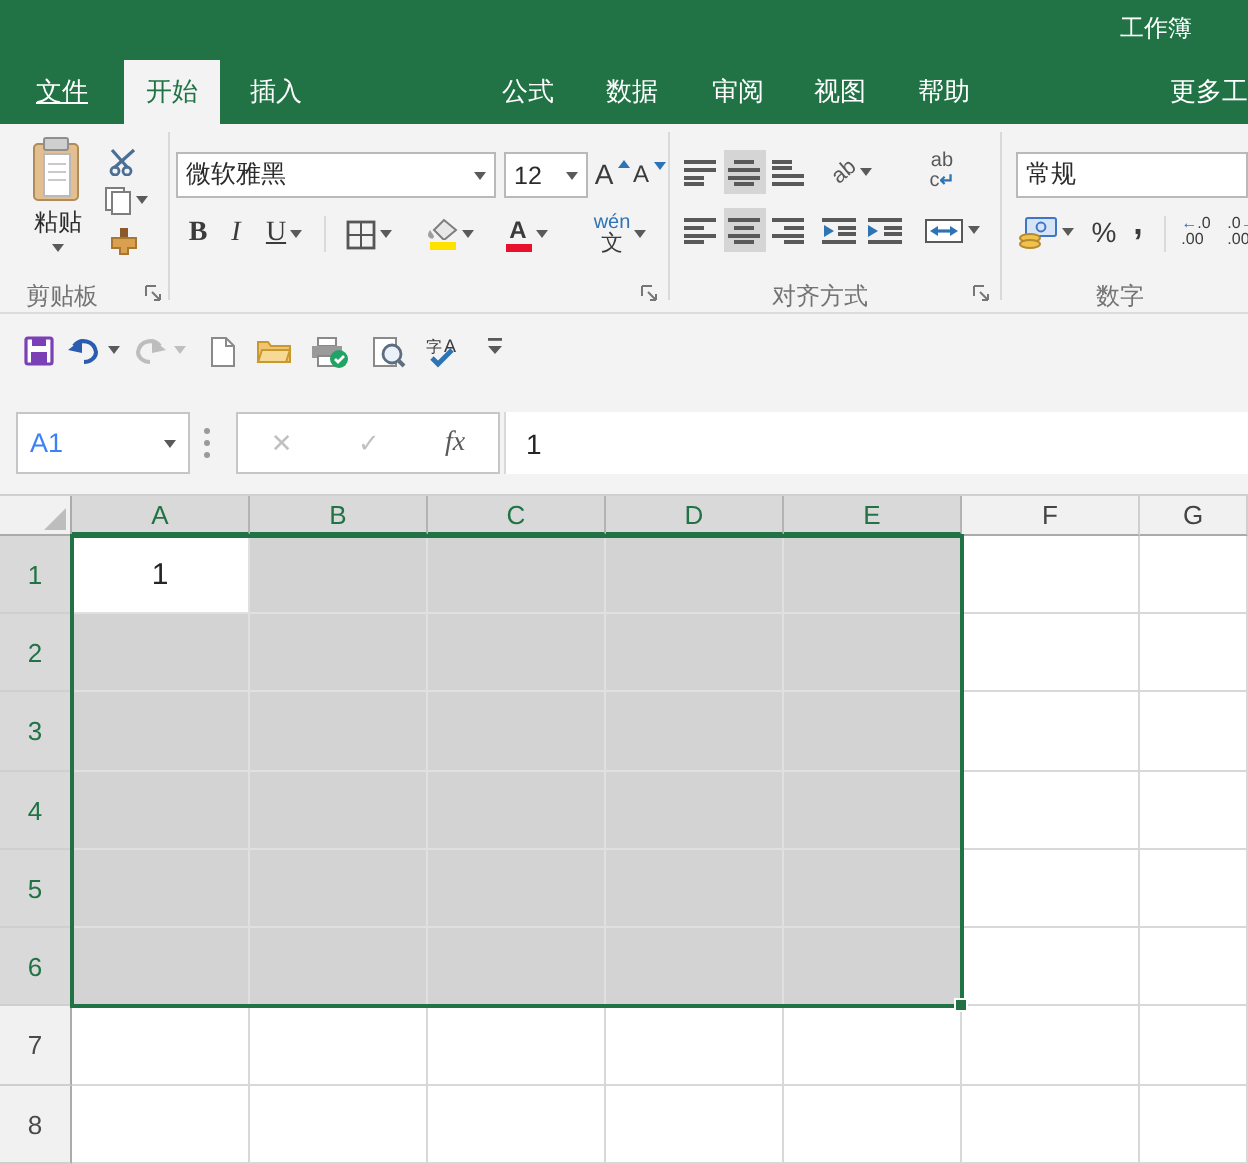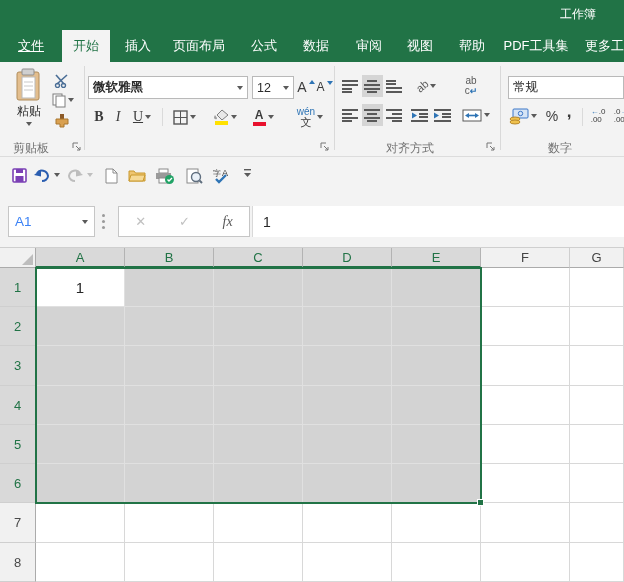--- a/index.html
+++ b/index.html
@@ -75,27 +75,25 @@
 <div class="screen">
 
   <div class="titlebar">
     <div class="wtitle">工作簿</div>
   </div>
 
   <div class="tabbar" id="tabbar">
       <div class="tab" style="left: 12px; width: 38px; text-decoration: underline;">文件</div>
       <div class="tab active" style="left: 62px; width: 48px;">开始</div>
       <div class="tab" style="left: 118px; width: 40px;">插入</div>
-      <div class="tab" style="left: 168px; width: 62px;">页面布局</div>
       <div class="tab" style="left: 244px; width: 40px;">公式</div>
       <div class="tab" style="left: 296px; width: 40px;">数据</div>
       <div class="tab" style="left: 349px; width: 40px;">审阅</div>
       <div class="tab" style="left: 400px; width: 40px;">视图</div>
       <div class="tab" style="left: 452px; width: 40px;">帮助</div>
-      <div class="tab" style="left: 498px; width: 76px;">PDF工具集</div>
       <div class="tab" style="left: 585px; width: 39px;">更多工</div>
     </div>
 
   <div class="ribbon">
 
     <div class="pastebtn">
       <svg width="28" height="34">
         <rect x="2" y="4" width="22" height="28" rx="2" fill="#E3BE8E" stroke="#B08C5A"></rect>
         <rect x="7" y="1" width="12" height="6" rx="1" fill="#CFCFCF" stroke="#8F8F8F"></rect>
         <rect x="7" y="9" width="13" height="21" fill="#fff" stroke="#B9B9B9"></rect>
@@ -127,21 +125,21 @@
         <path d="M2 6 h12 v5 h-4 v3 h-4 v-3 H2 z" fill="#D9A050" stroke="#A9772F"></path>
       </svg>
     </div>
     <div class="glabel" style="left:0px;width:62px;">剪贴板</div>
     <svg class="launcher" style="left:72px;" width="10" height="10">
       <path d="M1 1 H6 M1 1 V6" stroke="#767676" fill="none"></path>
         <path d="M4 4 L8 8 M8 8 v-3 M8 8 h-3" stroke="#767676" fill="none"></path>
     </svg>
     <div class="gdiv" style="left:84px;"></div>
 
-    <div class="combo" style="left:88px;top:14px;width:160px;font-weight:bold;">
+    <div class="combo" style="left:88px;top:14px;width:160px;">
       <span>微软雅黑</span>
       <i class="dd"></i>
     </div>
     <div class="combo" style="left:252px;top:14px;width:42px;">
       <span>12</span>
       <i class="dd"></i>
     </div>
     <div class="rbtn" style="left:297px;top:14px;width:18px;height:22px;">
       <span style="font-size:14px;color:#3b3b3b;">A</span>
       <svg width="6" height="6" style="margin-bottom:8px;">

